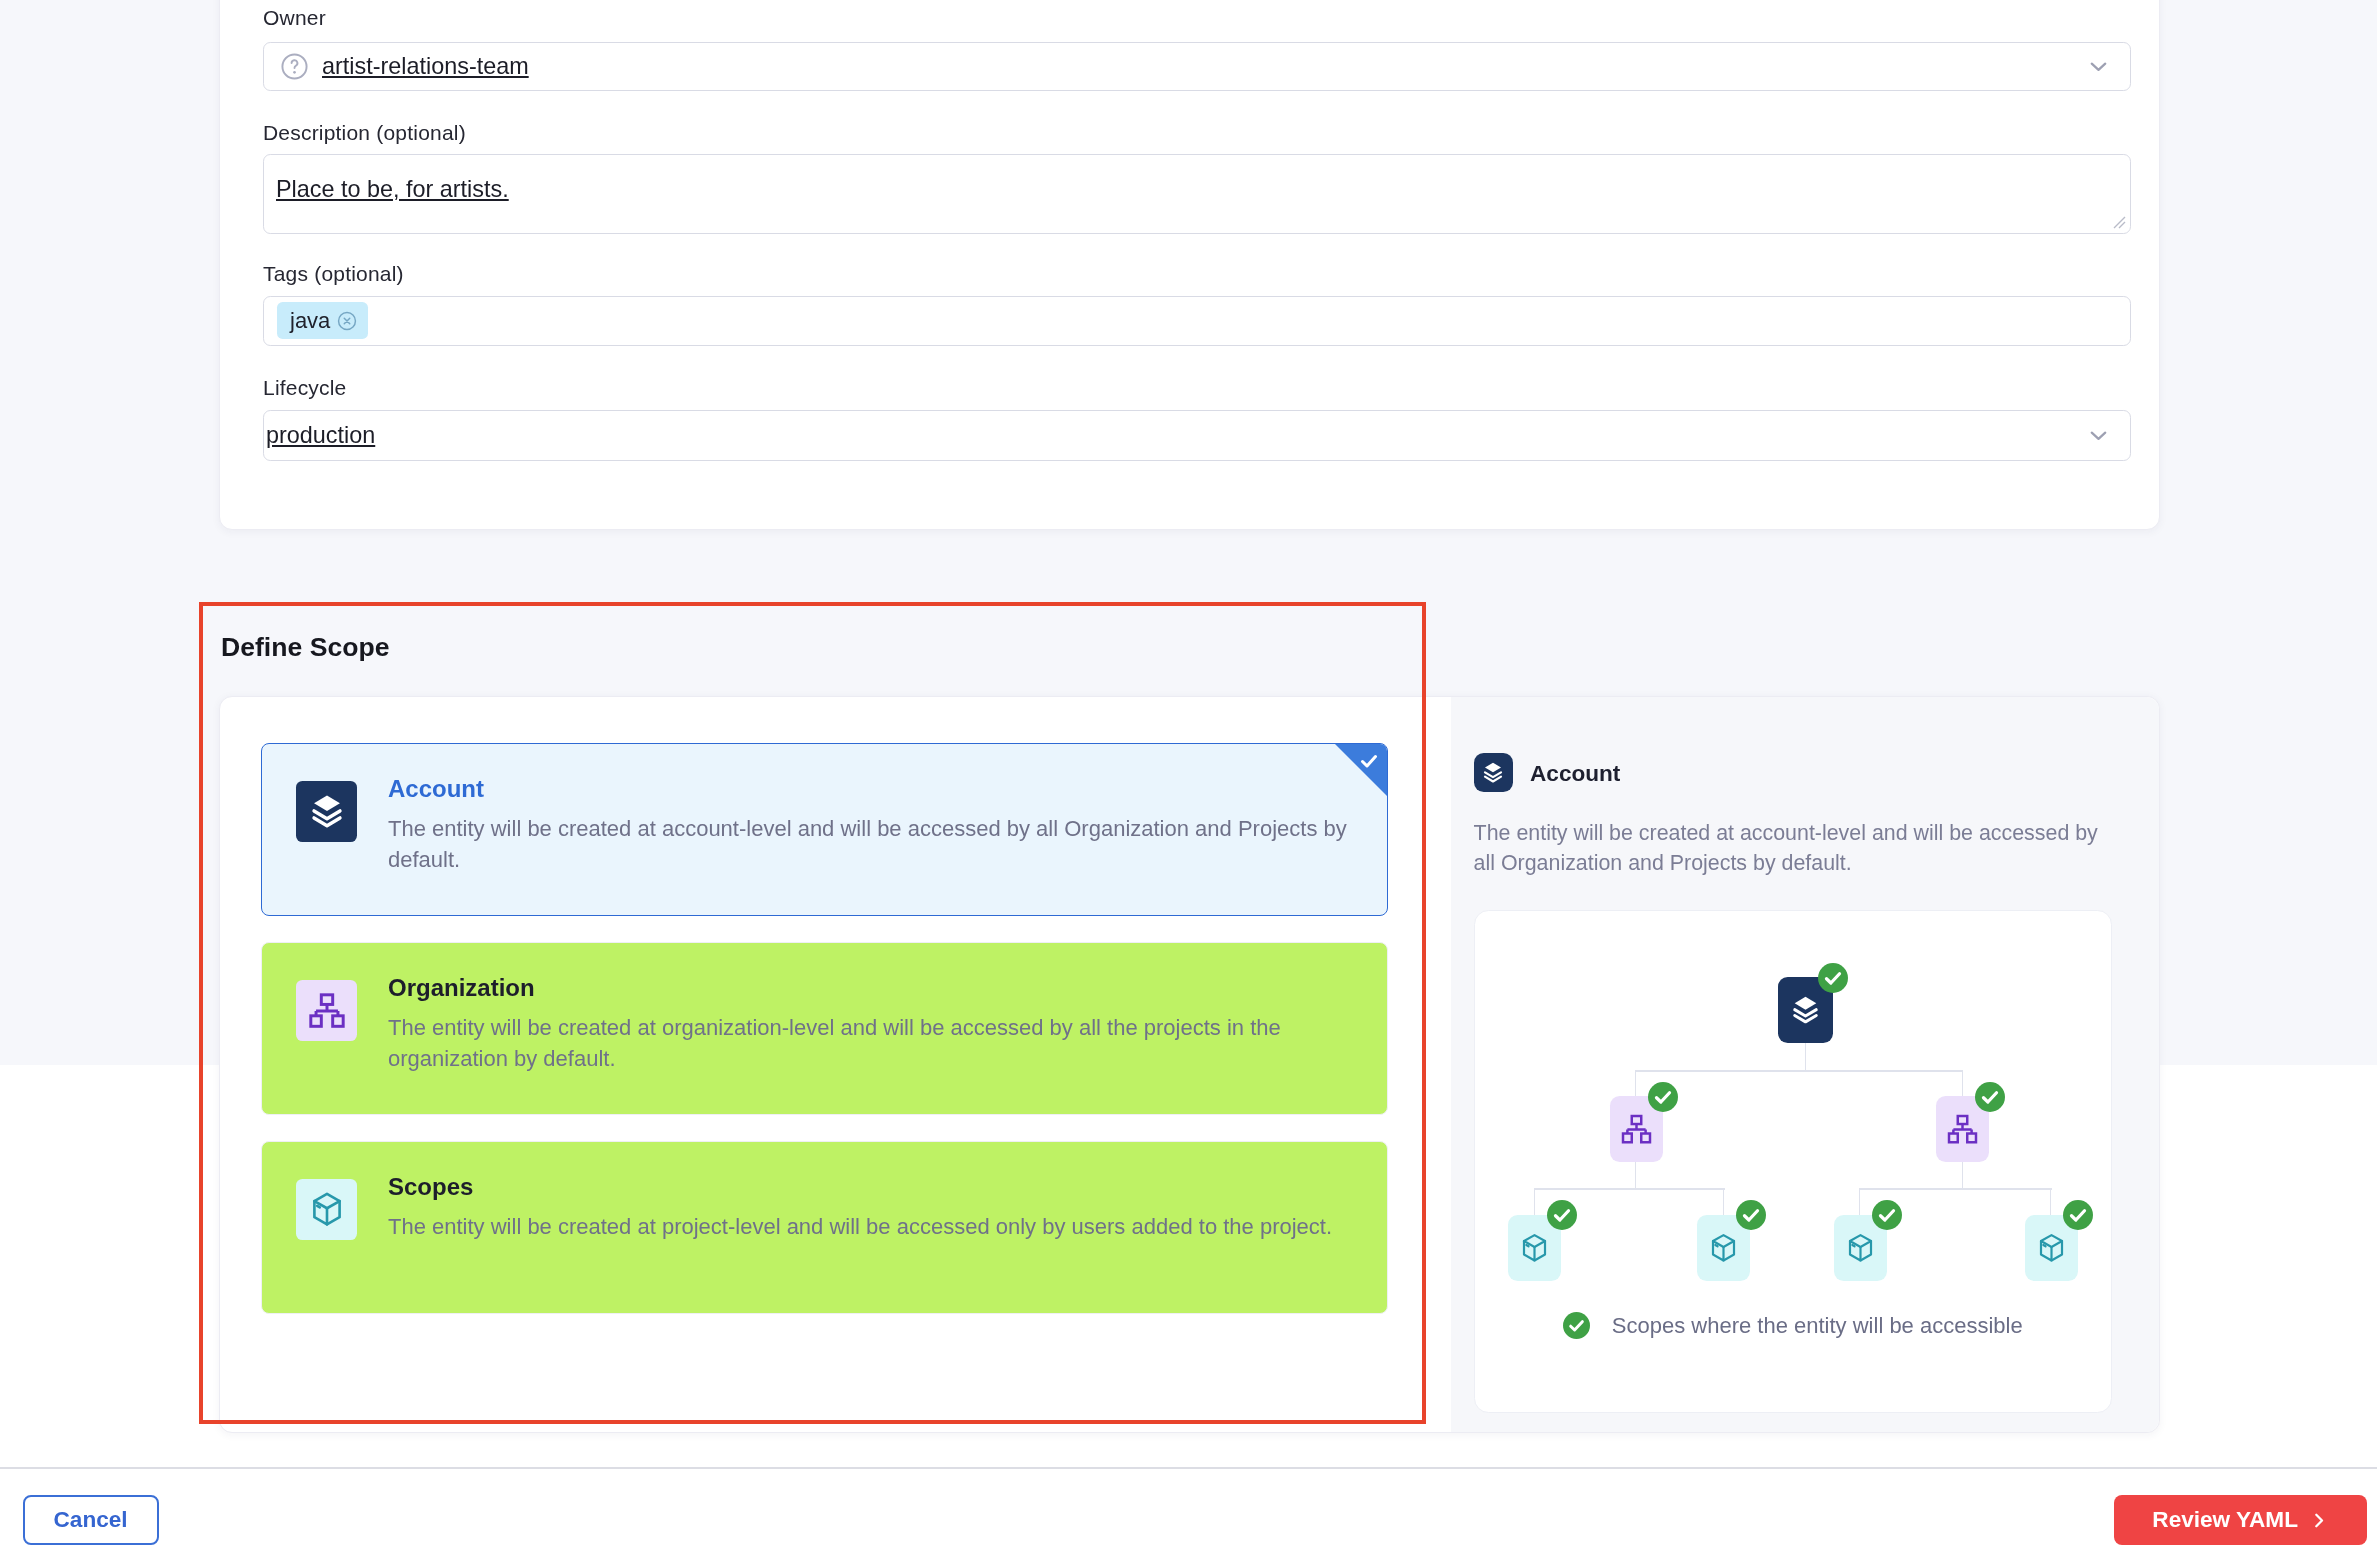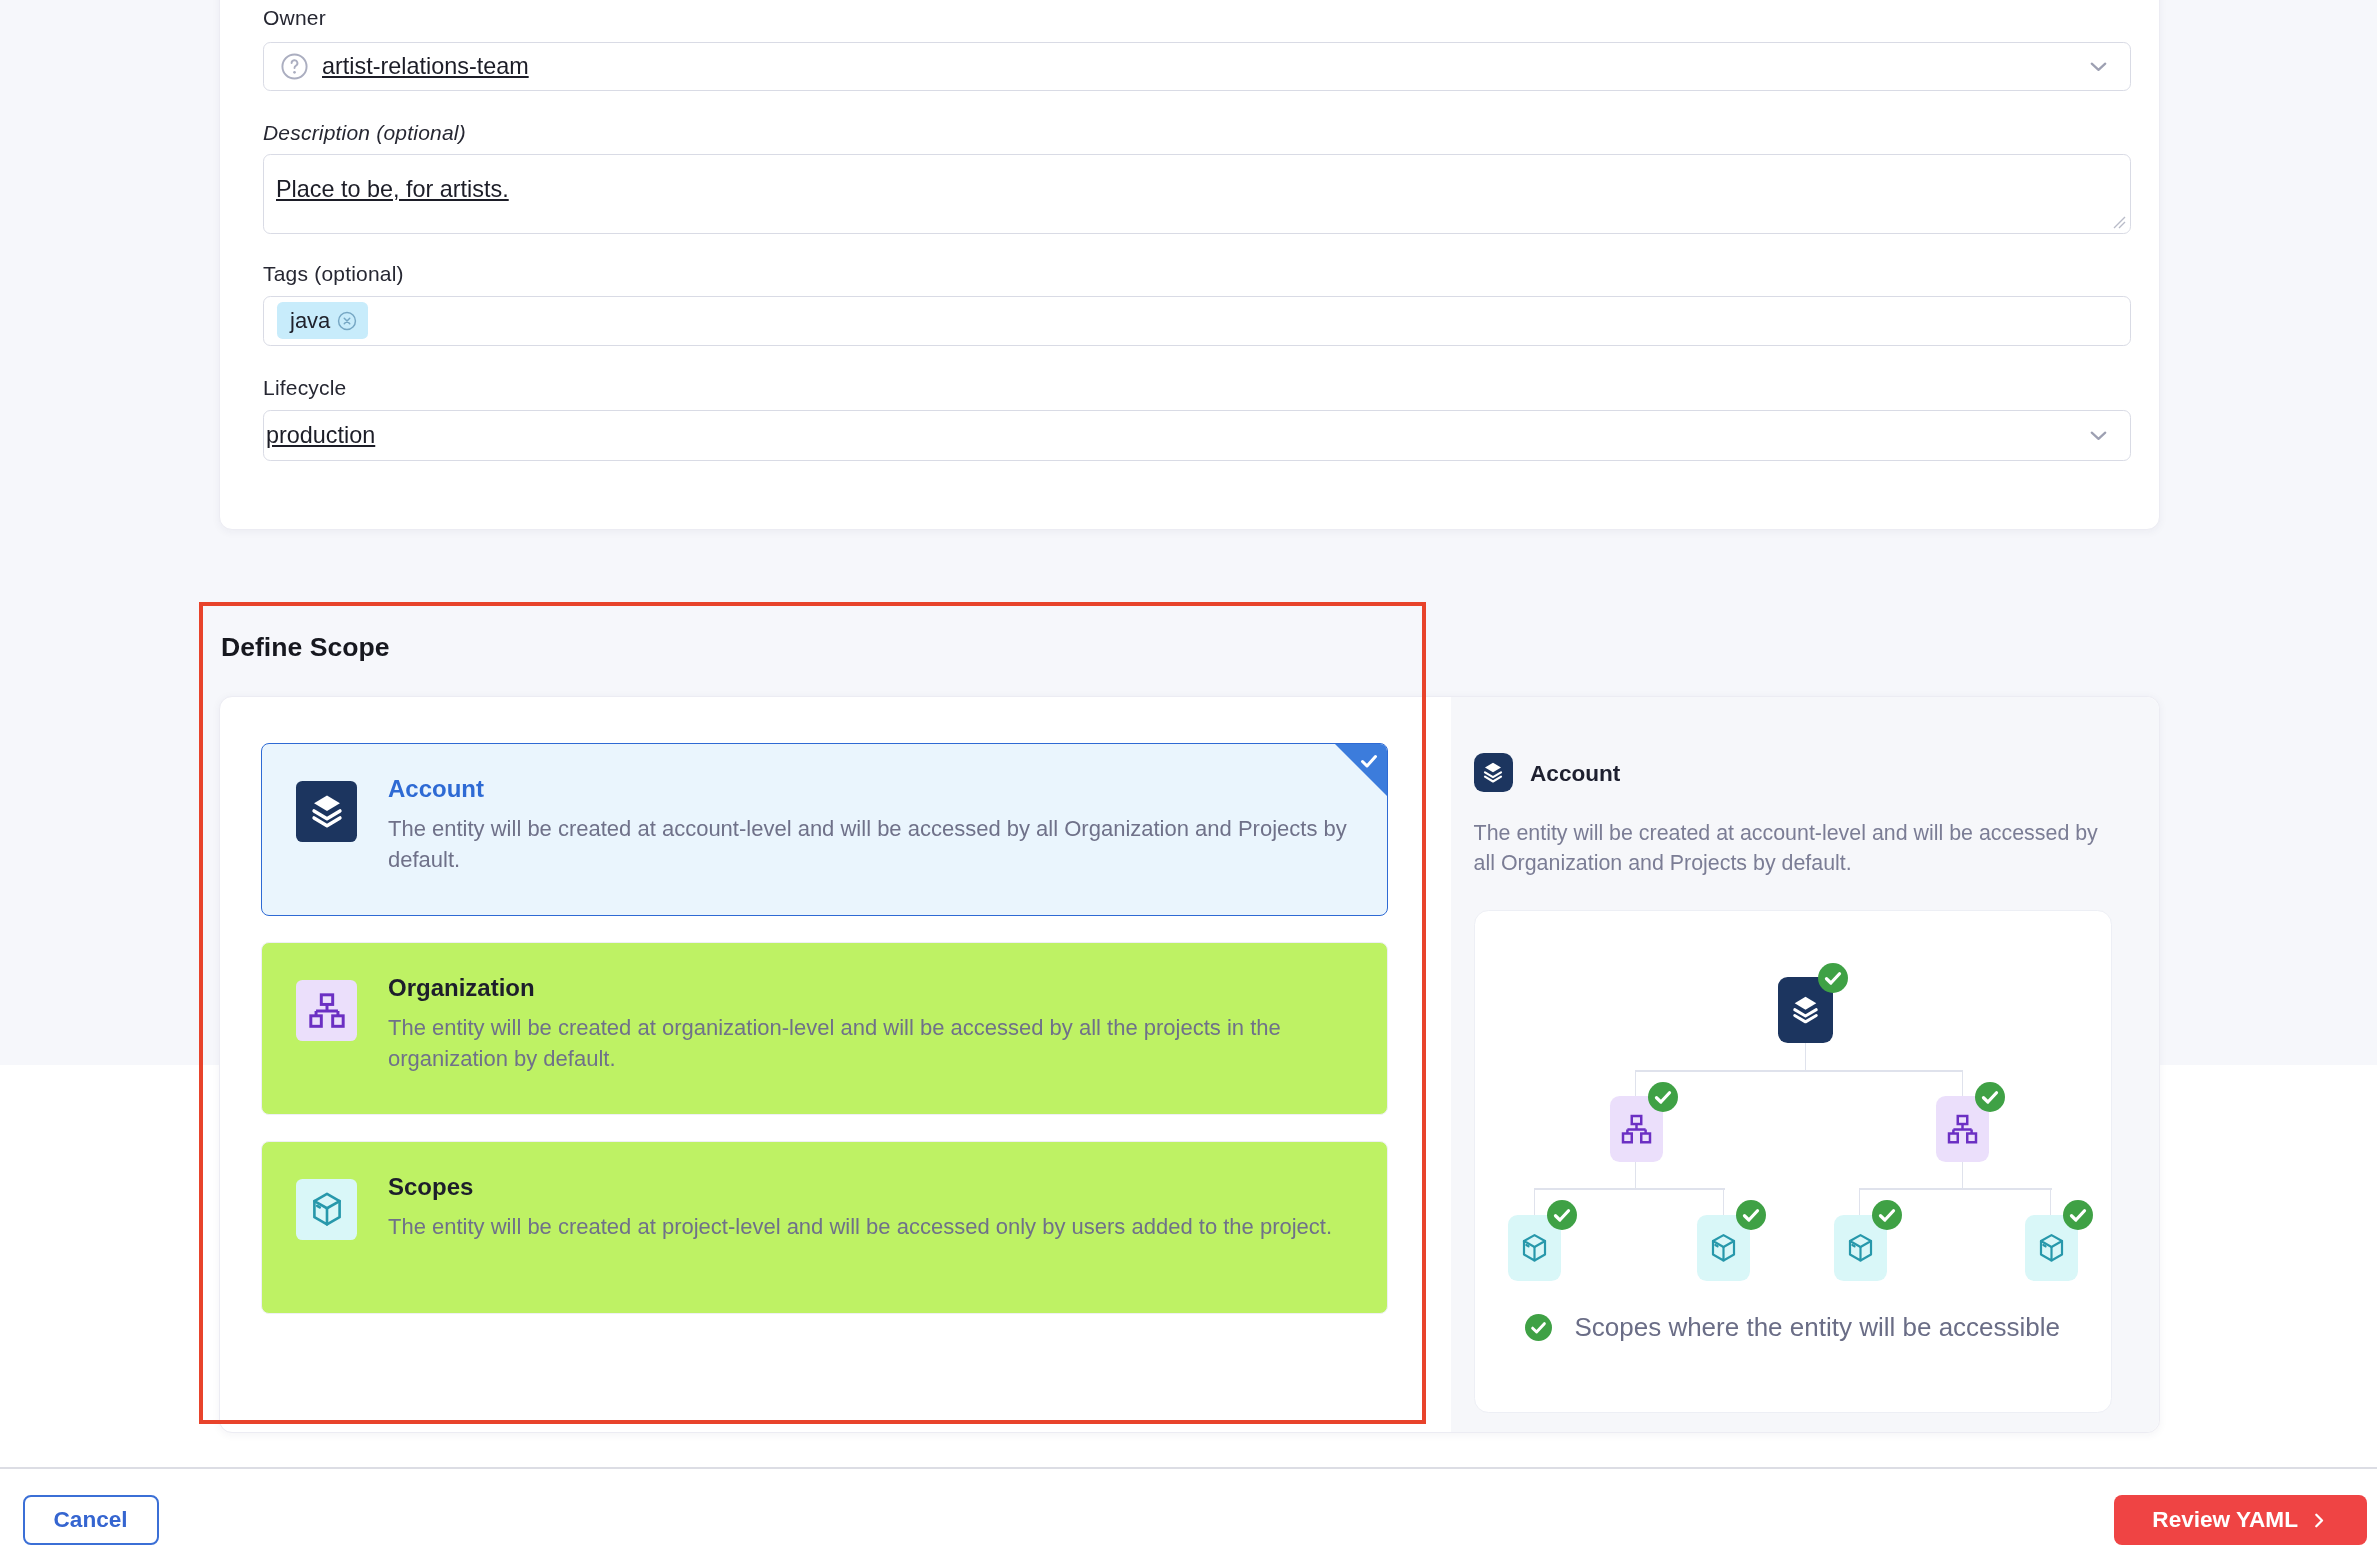--- a/index.html
+++ b/index.html
@@ -87,21 +87,21 @@
     display:flex;align-items:center;justify-content:center;}
   .node svg{width:35px;height:35px;}
   .node.root{width:55px;background:#1c355f;}
   .node.org{background:#ebdffb;color:#6b2fc3;}
   .node.proj{background:#d9f7f8;color:#2798ab;}
   .badge{position:absolute;width:30px;height:30px;}
   .tree-line{position:absolute;background:#dfe2ec;}
   .caption{position:absolute;left:0;right:0;top:401px;display:flex;align-items:center;
     justify-content:center;gap:11.3px;}
   .caption svg{width:27px;height:27px;flex:0 0 auto;}
-  .caption-text{font-size:26px;color:#6a6d86;margin-left:11px;}
+  .caption-text{font-size:22px;color:#6a6d86;margin-left:11px;}
 
   
   .footer-divider{left:0;top:1467px;width:2377px;height:1.6px;background:#dcdde4;}
   .btn{display:flex;align-items:center;justify-content:center;gap:9.7px;
     border-radius:8px;font-size:22.6px;font-weight:700;box-sizing:border-box;cursor:pointer;}
   .btn-cancel{left:22.6px;top:1495px;width:136px;height:50px;background:#fff;
     border:2px solid #3b6fd6;color:#3565d0;}
   .btn-review{left:2114px;top:1495px;width:253px;height:50px;background:#ef4444;
     border:none;color:#fff;}
   .btn-review svg{width:21px;height:21px;}
@@ -119,21 +119,21 @@
       <circle cx="12" cy="12" r="10" stroke="#abaec0" stroke-width="1.6"></circle>
       <path d="M9.6 9.2 a2.4 2.4 0 1 1 3.4 2.2 c-.8.4-1 .9-1 1.8" stroke="#abaec0" stroke-width="1.6" stroke-linecap="round" fill="none"></path>
       <circle cx="12" cy="16.8" r="1.1" fill="#abaec0"></circle>
     </svg>
     <span class="value">artist-relations-team</span>
     <svg class="sel-chevron" viewBox="0 0 24 24" fill="none" stroke="#9da0b2" stroke-width="2" stroke-linecap="round" stroke-linejoin="round">
         <path d="M6 9.5 L12 15 L18 9.5"></path>
       </svg>
   </div>
 
-  <div class="abs field-label" style="top:139px;font-style:italic;">Description (optional)</div>
+  <div class="abs field-label" style="top:139px;">Description (optional)</div>
   <div class="abs control textarea" style="top:172px;height:80px;">
     <span class="value">Place to be, for artists.</span>
     <svg class="resize-handle" viewBox="0 0 16 16" fill="none" stroke="#b9bcc9" stroke-width="1.4">
         <path d="M4 15 L15 4 M9 15 L15 9"></path>
       </svg>
   </div>
 
   <div class="abs field-label" style="top:280px;">Tags (optional)</div>
   <div class="abs control" style="top:314px;height:50px;">
     <span class="chip">

